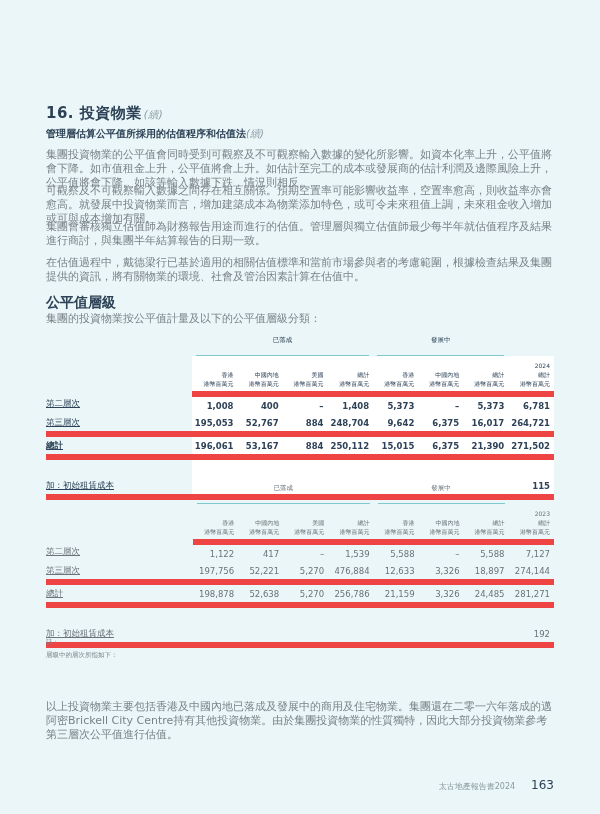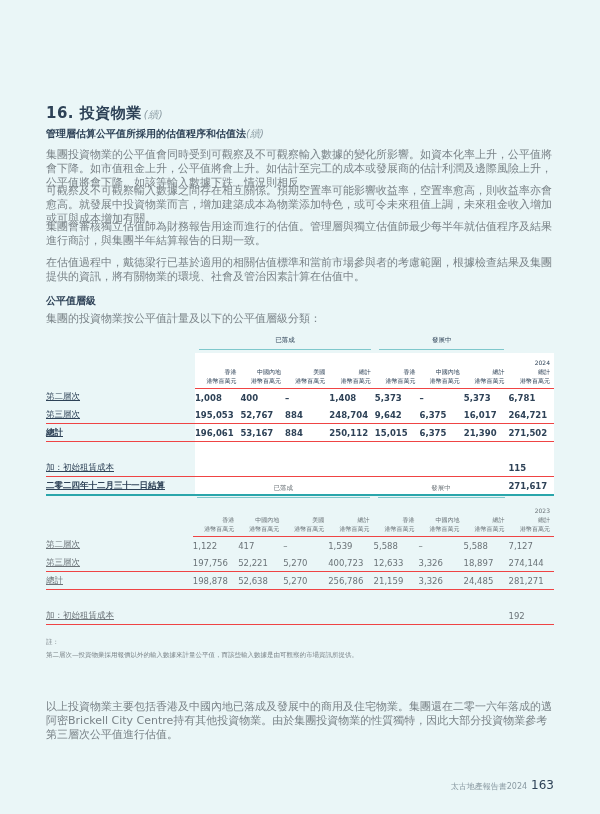--- a/index.html
+++ b/index.html
@@ -7,42 +7,42 @@
     width:600px; height:814px; background:#eaf6f7;
     font-family:"DejaVu Sans","Liberation Sans",sans-serif;
     color:#6b7378; position:relative; overflow:hidden;
   }
   .page { position:absolute; left:46px; top:0; width:508px; }
   .sec-title { position:absolute; top:104px; left:0; font-size:15px; font-weight:bold; color:#2e4257; letter-spacing:0.5px; }
   .sec-title .cont { font-size:10px; font-weight:normal; font-style:italic; color:#8a9aa2; margin-left:2px; }
   .sub-title { position:absolute; top:127px; left:0; font-size:10px; font-weight:bold; color:#2e4257; }
   .sub-title .cont { font-weight:normal; font-style:italic; color:#8a9aa2; }
   .para { position:absolute; left:0; width:508px; font-size:11px; line-height:14px; color:#7a8388; }
-  .h-bold { position:absolute; left:0; font-size:10px; font-weight:bold; color:#2e4257; }
+  .h-bold { position:absolute; left:0; font-size:14px; font-weight:bold; color:#2e4257; }
 
   table.fv { position:absolute; left:0; width:508px; border-collapse:collapse; font-size:8.5px; }
   table.fv td { padding:0; height:17px; white-space:nowrap; }
-  table.fv td.num { padding-right:4px; width:42px; }
+  table.fv td.num { text-align:right; padding-right:4px; width:42px; }
   table.fv td.lab { width:150px;text-decoration:underline; }
   .t24 { color:#2e4257; }
   .t24 td.num { font-weight:bold; }
   .t24 .wcol { background:#ffffff; }
   .t23 { color:#6b7378; }
   .grp { text-align:center; font-size:6.5px; height:14px !important; vertical-align:top; }
-  .grp span { display:block; border-bottom:1.5px solid #7fc8cc; margin:0 4px; padding-bottom:4px; }
+  .grp span { display:block; border-bottom:1.5px solid #7fc8cc; margin:0 4px; padding-bottom:10px; }
   .colh td { font-size:6px; line-height:9px; text-align:right; vertical-align:bottom; height:32px !important; padding-right:4px !important; padding-bottom:3px !important; }
   .colh td.lab { border-bottom:none; }
-  .rl td { border-bottom:1px solid #ef4444; }
+  .rl td { border-bottom:6px solid #ef4444; }
   .rthick td { border-bottom:2.5px solid #2aa6ab; }
   .bold-lab { font-weight:bold; }
   .spacer td { height:18px; }
 
   .notes { position:absolute; left:0; top:636px; font-size:6.5px; line-height:12.5px; color:#7a8388; }
   .footer { position:absolute; top:778px; right:46px; font-size:8px; color:#8a9aa2; }
-  .footer .pg { font-size:12px; color:#2e4257; margin-left:4px; }
+  .footer .pg { font-size:12px; color:#2e4257; margin-left:16px; }
 </style>
 </head>
 <body>
 
 <div class="page">
 
   <div class="sec-title">
     <span>16. 投資物業</span><span class="cont">(續)</span>
   </div>
 
@@ -116,25 +116,20 @@
     </tr>
     <tr class="spacer">
       <td></td>
           <td class="wcol" colspan="8"></td>
     </tr>
     <tr class="rl">
       <td class="lab">加：初始租賃成本</td>
       <td class="wcol" colspan="7"></td>
       <td class="num wcol">115</td>
     </tr>
-    <tr class="rthick">
-      <td class="lab bold-lab">二零二四年十二月三十一日結算</td>
-      <td class="wcol" colspan="7"></td>
-      <td class="num wcol">271,617</td>
-    </tr>
   </tbody>
     </table>
 
   <table class="fv t23" style="top:484px">
     <tbody>
         <tr>
       <td class="lab"></td>
       <td class="grp" colspan="4">
             <span>已落成</span>
           </td>
@@ -163,21 +158,21 @@
       <td class="num">5,588</td>
       <td class="num">–</td>
       <td class="num">5,588</td>
       <td class="num">7,127</td>
     </tr>
     <tr class="rl">
       <td class="lab">第三層次</td>
       <td class="num">197,756</td>
       <td class="num">52,221</td>
       <td class="num">5,270</td>
-      <td class="num">400,723</td>
+      <td class="num">476,884</td>
       <td class="num">12,633</td>
       <td class="num">3,326</td>
       <td class="num">18,897</td>
       <td class="num">274,144</td>
     </tr>
     <tr class="rl">
       <td class="lab">總計</td>
       <td class="num">198,878</td>
       <td class="num">52,638</td>
       <td class="num">5,270</td>
@@ -193,21 +188,21 @@
     <tr class="rl">
       <td class="lab">加：初始租賃成本</td>
       <td colspan="7"></td>
       <td class="num">192</td>
     </tr>
   </tbody>
     </table>
 
   <div class="notes">
     <div>註：</div>
-    <div>第二層次—投資物業採用報價以外的輸入數據來計量公平值，而該些輸入數據是由可觀察的市場資訊所提供。</div>
+    <div>層級中的層次所指如下：</div>
   </div>
 
   <div class="para" style="top:700px">以上投資物業主要包括香港及中國內地已落成及發展中的商用及住宅物業。集團還在二零一六年落成的邁阿密Brickell City Centre持有其他投資物業。由於集團投資物業的性質獨特，因此大部分投資物業參考第三層次公平值進行估值。</div>
 </div>
 
 <div class="footer">
   <span>太古地產報告書2024</span><span class="pg">163</span>
 </div>
 
 </body></html>

